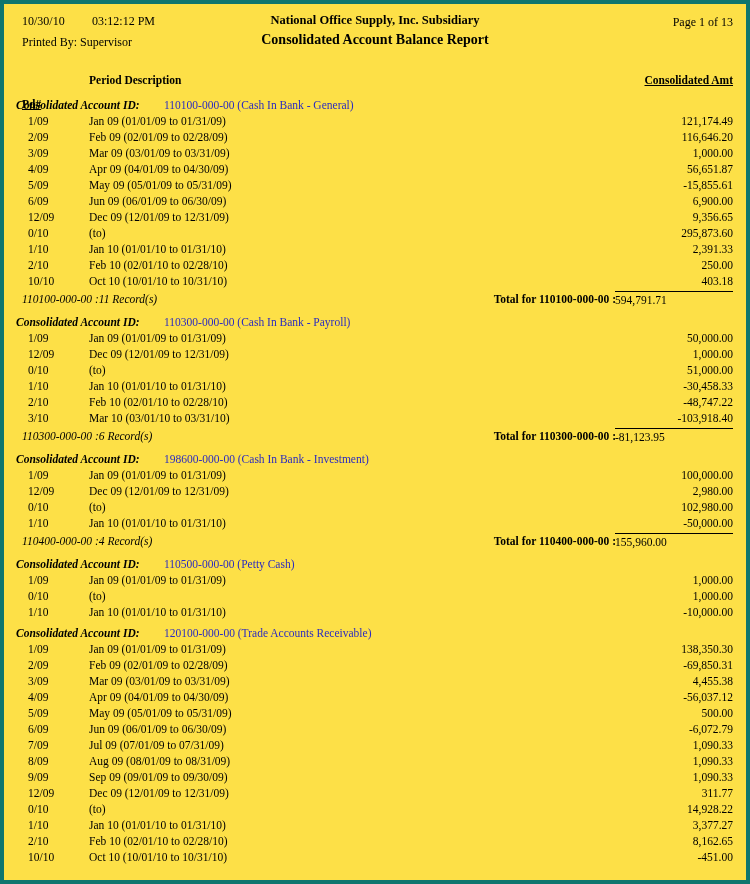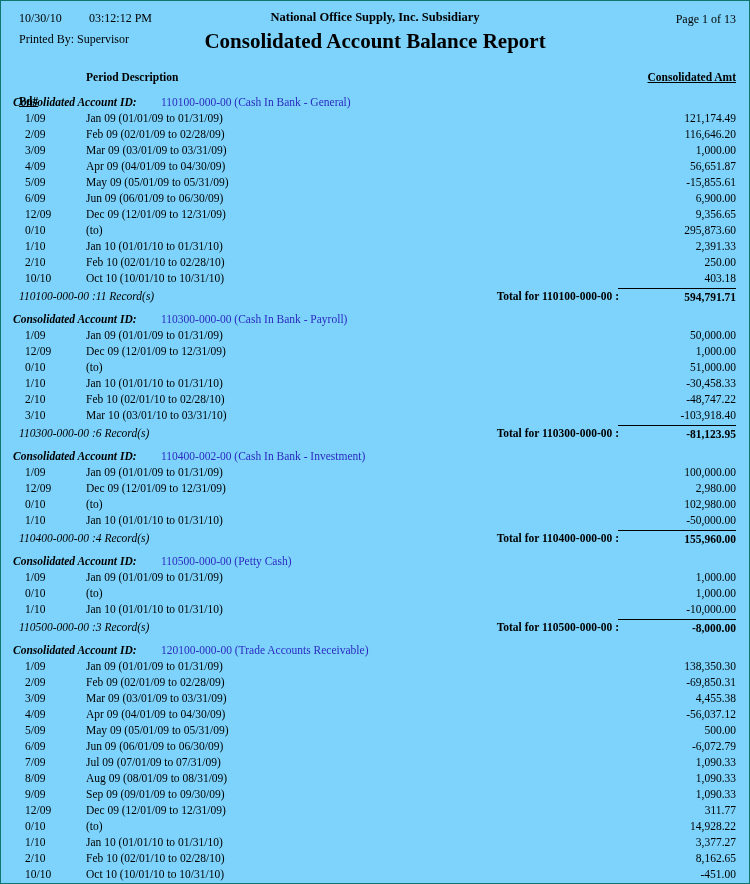--- a/index.html
+++ b/index.html
@@ -1,32 +1,32 @@
 <!DOCTYPE html>
 <html><head>
 <meta charset="utf-8">
 <style>
   * { margin:0; padding:0; box-sizing:border-box; }
   html,body { background:#e9e9e9; }
   body { font-family:"Liberation Serif","DejaVu Serif",serif; color:#000; }
 
   .page {
     width:750px; height:884px; margin:0 auto;
-    background:#7dd3fc; border:1px solid #0f766e;
+    background:#fde047; border:4px solid #0f766e;
     position:relative; overflow:hidden;
   }
 
   
   .report-header { position:relative; height:58px; }
   .h-date      { position:absolute; left:18px;  top:10px; font-size:12px; }
   .h-time      { position:absolute; left:88px;  top:10px; font-size:12px; }
   .h-company   { position:absolute; left:0; top:9px; width:100%; text-align:center; font-weight:bold; font-size:12.5px; }
   .h-page      { position:absolute; right:13px; top:11px; font-size:12px; }
   .h-printedby { position:absolute; left:18px;  top:31px; font-size:12px; }
-  .h-title     { position:absolute; left:0; top:28px; width:100%; text-align:center; font-weight:bold; font-size:21px; }
+  .h-title     { position:absolute; left:0; top:28px; width:100%; text-align:center; font-weight:bold; font-size:14px; }
 
   
   .col-headers { position:relative; height:20px; margin-top:12px; font-weight:bold; font-size:11.5px; }
   .col-pd   { position:absolute; left:18px; text-decoration:underline;margin-top:24px; }
   .col-desc { position:absolute; left:85px; }
   .col-amt  { position:absolute; right:13px; text-decoration:underline; }
 
   
   .section { margin-top:5px; }
   .section-header { position:relative; height:16px; font-size:11.5px; }
@@ -34,22 +34,22 @@
   .acct-id    { position:absolute; left:160px; color:#2b2bc0; white-space:nowrap; cursor:pointer; }
 
   .row  { position:relative; height:16px; font-size:11.5px; }
   .pd   { position:absolute; left:24px; white-space:nowrap; }
   .desc { position:absolute; left:85px; white-space:nowrap;font-family:Liberation Serif, serif; }
   .amt  { position:absolute; right:13px; white-space:nowrap; }
 
   .footer-row { position:relative; height:20px; font-size:11.5px; }
   .records     { position:absolute; left:18px; top:2px; font-style:italic; white-space:nowrap; }
   .total-label { position:absolute; right:130px; top:2px; font-weight:bold; white-space:nowrap; }
-  .total-amt   { position:absolute; right:13px; top:0; width:118px; text-align:right;
-                 font-weight:bold; border-top:1px solid #000; padding-top:2px; white-space:nowrap; }
+  .total-amt   { position:absolute; right:13px; top:0; width:118px; text-align:left;
+                 font-weight:normal; border-top:1px solid #000; padding-top:2px; white-space:nowrap; }
 </style>
 </head>
 <body>
 
 <div class="page">
 
   <div class="report-header">
     <span class="h-date">10/30/10</span>
     <span class="h-time">03:12:12 PM</span>
     <div class="h-company">National Office Supply, Inc. Subsidiary</div>
@@ -168,21 +168,21 @@
         </div>
         <div class="footer-row">
           <span class="records">110300-000-00 :6 Record(s)</span>
           <span class="total-label">Total for 110300-000-00 :</span>
           <span class="total-amt">-81,123.95</span>
         </div>
       </div>
       <div class="section">
         <div class="section-header">
           <span class="acct-label">Consolidated Account ID:</span>
-          <span class="acct-id">110400-002-00 (Cash In Bank - Investment)</span>
+          <span class="acct-id">198600-000-00 (Cash In Bank - Investment)</span>
         </div>
         <div class="row">
           <span class="pd">1/09</span>
           <span class="desc">Jan 09 (01/01/09 to 01/31/09)</span>
           <span class="amt">100,000.00</span>
         </div>
         <div class="row">
           <span class="pd">12/09</span>
           <span class="desc">Dec 09 (12/01/09 to 12/31/09)</span>
           <span class="amt">2,980.00</span>
@@ -216,25 +216,20 @@
         <div class="row">
           <span class="pd">0/10</span>
           <span class="desc">(to)</span>
           <span class="amt">1,000.00</span>
         </div>
         <div class="row">
           <span class="pd">1/10</span>
           <span class="desc">Jan 10 (01/01/10 to 01/31/10)</span>
           <span class="amt">-10,000.00</span>
         </div>
-        <div class="footer-row">
-          <span class="records">110500-000-00 :3 Record(s)</span>
-          <span class="total-label">Total for 110500-000-00 :</span>
-          <span class="total-amt">-8,000.00</span>
-        </div>
       </div>
       <div class="section">
         <div class="section-header">
           <span class="acct-label">Consolidated Account ID:</span>
           <span class="acct-id">120100-000-00 (Trade Accounts Receivable)</span>
         </div>
         <div class="row">
           <span class="pd">1/09</span>
           <span class="desc">Jan 09 (01/01/09 to 01/31/09)</span>
           <span class="amt">138,350.30</span>

